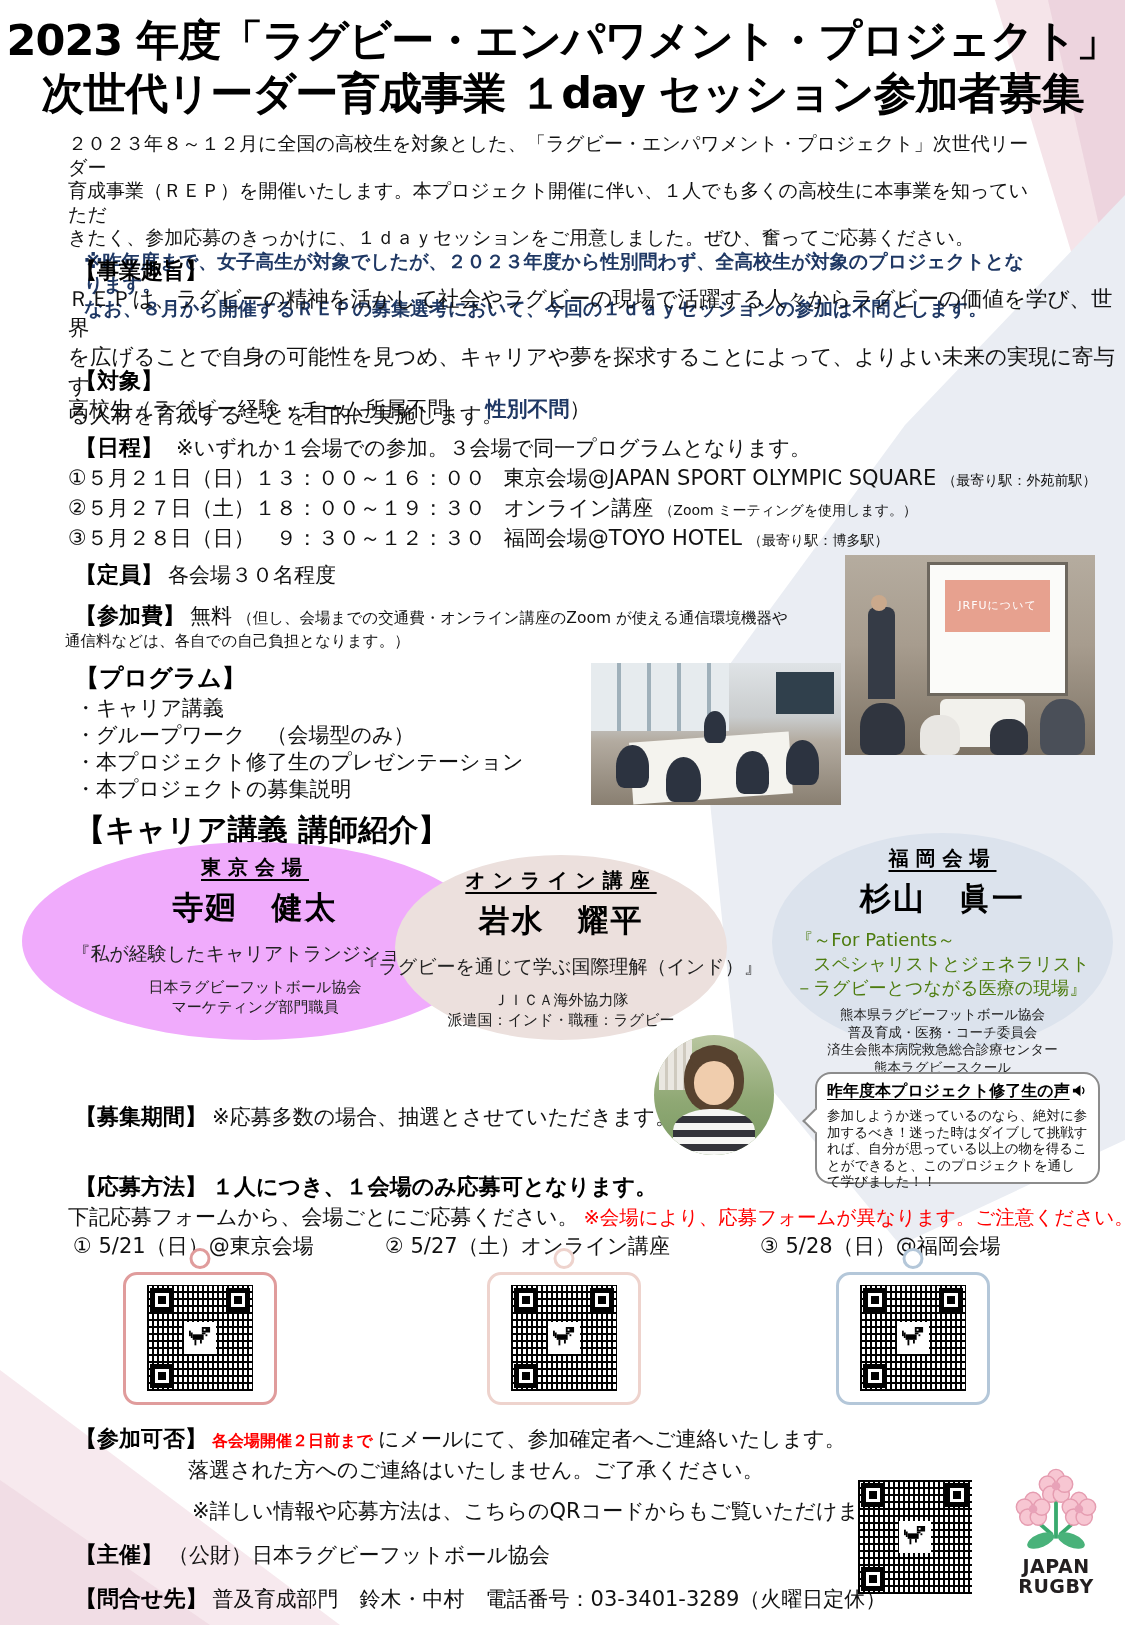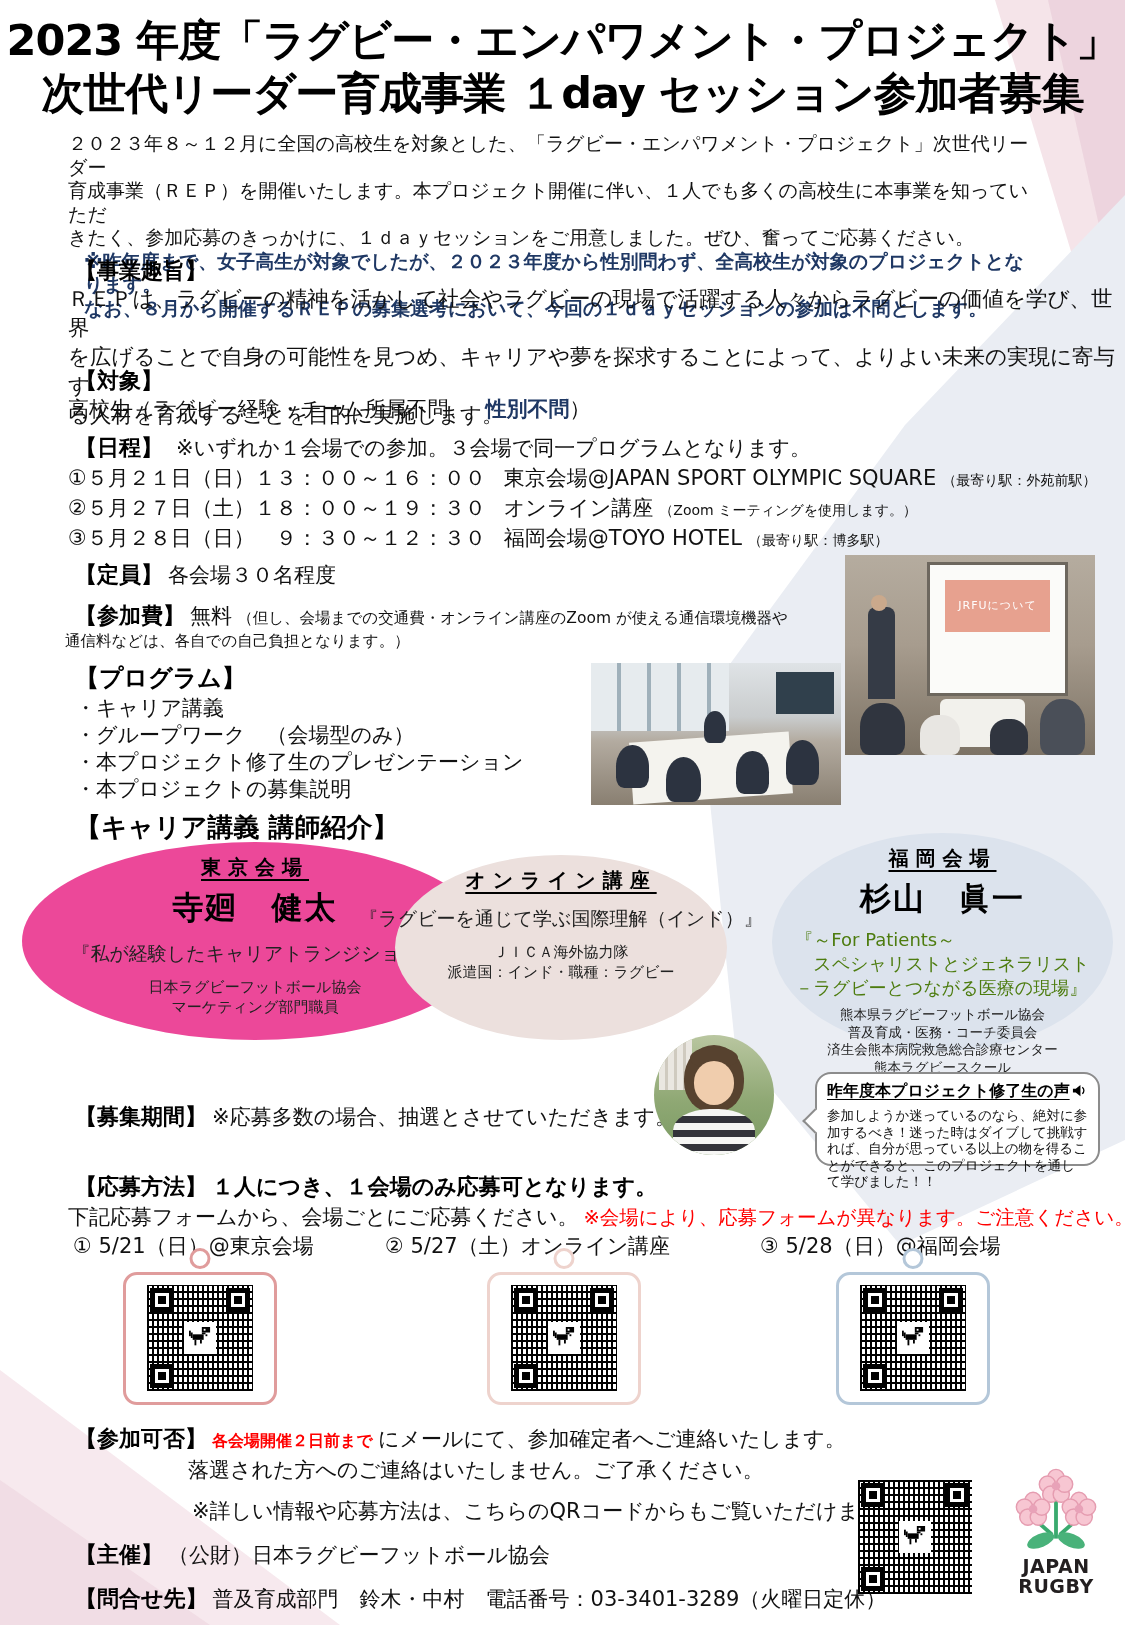--- a/index.html
+++ b/index.html
@@ -32,41 +32,41 @@
   .ph-lecture .speaker:before{content:"";position:absolute;top:-12px;left:3px;width:16px;height:16px;border-radius:50%;background:#caa98c;}
   .ph-lecture .table{position:absolute;left:38%;top:72%;width:34%;height:24%;background:#f2f1ec;border-radius:6px 6px 0 0;}
   .ph-lecture .aud{position:absolute;border-radius:45% 45% 20% 20%;background:#30353f;}
   .ph-group{left:591px;top:663px;width:250px;height:142px;background:linear-gradient(180deg,#dfe3e6 0%,#c9cccd 38%,#b3aba0 55%,#897f71 100%);}
   .ph-group .win{position:absolute;left:0;top:0;width:55%;height:48%;background:repeating-linear-gradient(90deg,#e6ebee 0 26px,#9fb0ba 26px 30px);}
   .ph-group .tv{position:absolute;left:74%;top:6%;width:23%;height:30%;background:#30404c;}
   .ph-group .table{position:absolute;left:16%;top:52%;width:64%;height:44%;background:#f4f3ee;transform:rotate(-4deg);}
   .ph-group .p{position:absolute;border-radius:50% 50% 25% 25%;background:#2c3340;}
 
   .lect-oval{position:absolute;z-index:2;border-radius:50%;text-align:center;}
-  .oval-tokyo{left:22px;top:842px;width:466px;height:198px;background:#ec4899;}
+  .oval-tokyo{left:22px;top:842px;width:466px;height:198px;background:#f0abfc;}
   .oval-online{left:395px;top:855px;width:332px;height:185px;background:#ece0dd;}
   .oval-fukuoka{left:772px;top:833px;width:341px;height:218px;background:#dce3ed;}
   .lect-venue{display:inline-block;margin-top:12px;font-size:20px;font-weight:bold;letter-spacing:0.35em;color:#000;
               text-decoration:underline;text-underline-offset:5px;text-decoration-thickness:2px;}
   .lect-name{display:block;margin-top:6px;font-size:31px;font-weight:bold;letter-spacing:2px;color:#000;}
   .lect-topic{display:block;position:relative;left:50%;transform:translateX(-50%);width:max-content;margin-top:12px;font-size:19px;color:#222;white-space:nowrap;}
   .lect-topic3{display:block;position:relative;left:50%;transform:translateX(-50%);width:max-content;margin-top:8px;font-size:18px;line-height:24px;color:#4d7c0f;text-align:left;white-space:nowrap;}
   .lect-affil{display:block;margin-top:10px;font-size:15px;line-height:20px;color:#222;}
   .lect-affil3{display:block;margin-top:6px;font-size:13.5px;line-height:17.5px;color:#222;}
 
   .girl{position:absolute;left:654px;top:1035px;width:120px;height:120px;border-radius:50%;overflow:hidden;z-index:3;
         background:linear-gradient(180deg,#b9c6a0 0%,#8fa874 55%,#7a9a62 100%);}
   .girl .fence{position:absolute;left:4%;top:0;width:28%;height:46%;background:repeating-linear-gradient(90deg,#eae7e1 0 6px,#cfcabf 6px 9px);}
   .girl .hair{position:absolute;left:25%;top:8%;width:50%;height:56%;background:#57422f;border-radius:50% 50% 45% 45%;}
   .girl .face{position:absolute;left:33%;top:22%;width:34%;height:36%;background:#f0cdad;border-radius:50%;}
   .girl .bangs{position:absolute;left:30%;top:10%;width:40%;height:18%;background:#57422f;border-radius:50%;}
   .girl .shirt{position:absolute;left:16%;top:62%;width:68%;height:40%;border-radius:45% 45% 0 0;
                background:repeating-linear-gradient(180deg,#f6f6f4 0 7px,#33333a 7px 14px);}
 
-  .bubble{position:absolute;left:815px;top:1072px;width:285px;height:94px;z-index:3;background:#fff;
+  .bubble{position:absolute;left:815px;top:1072px;width:285px;height:112px;z-index:3;background:#fff;
           border:2.5px solid #8c8c8c;border-radius:16px;padding:7px 10px;box-sizing:border-box;}
   .bubble:before{content:"";position:absolute;left:-11px;top:38px;width:16px;height:16px;background:#fff;
                  border-left:2.5px solid #8c8c8c;border-bottom:2.5px solid #8c8c8c;transform:rotate(45deg);}
   .bubble .vtitle{font-size:16px;font-weight:bold;color:#000;text-decoration:underline;text-underline-offset:3px;}
   .bubble .vbody{margin-top:5px;font-size:13.5px;line-height:16.5px;color:#111;}
   .meg{vertical-align:-2px;margin-left:2px;}
 
   .qr-card{position:absolute;top:1272px;width:154px;height:133px;background:#fff;border-radius:14px;z-index:2;box-sizing:border-box;}
   .qr-card.tokyo{left:123px;border:3px solid #e09c9c;}
   .qr-card.online{left:487px;border:3px solid #eed3cd;}
@@ -174,34 +174,35 @@
     <div class="win"></div>
     <div class="tv"></div>
     <div class="table"></div>
     <div class="p" style="left:10%;top:58%;width:13%;height:30%;"></div>
     <div class="p" style="left:30%;top:66%;width:14%;height:32%;"></div>
     <div class="p" style="left:58%;top:62%;width:13%;height:30%;"></div>
     <div class="p" style="left:78%;top:54%;width:13%;height:32%;"></div>
     <div class="p" style="left:45%;top:34%;width:9%;height:22%;"></div>
   </div>
 
-  <div class="line h" style="left:75px;top:810px;font-size:26px;">【キャリア講義 講師紹介】</div>
+  <div class="line h" style="left:75px;top:810px;font-size:30px;">【キャリア講義 講師紹介】</div>
 
   <div class="lect-oval oval-tokyo">
     <span class="lect-venue">東京会場</span>
     <span class="lect-name">寺廻　健太</span>
     <span class="lect-topic">『私が経験したキャリアトランジション』</span>
     <span class="lect-affil">
       <span style="display:block">日本ラグビーフットボール協会</span>
       <span style="display:block">マーケティング部門職員</span>
     </span>
   </div>
 
   <div class="lect-oval oval-online">
     <span class="lect-venue">オンライン講座</span>
+    <span class="lect-name">岩水　耀平</span>
     <span class="lect-topic">『ラグビーを通じて学ぶ国際理解（インド）』</span>
     <span class="lect-affil">
       <span style="display:block">ＪＩＣＡ海外協力隊</span>
       <span style="display:block">派遣国：インド・職種：ラグビー</span>
     </span>
   </div>
 
   <div class="lect-oval oval-fukuoka">
     <span class="lect-venue">福岡会場</span>
     <span class="lect-name">杉山　眞一</span>

